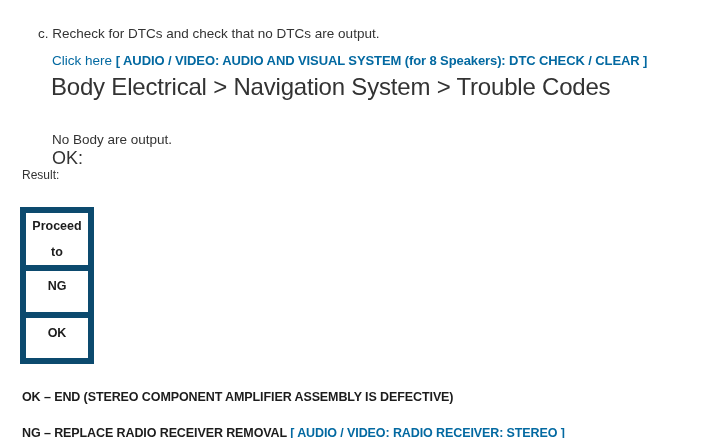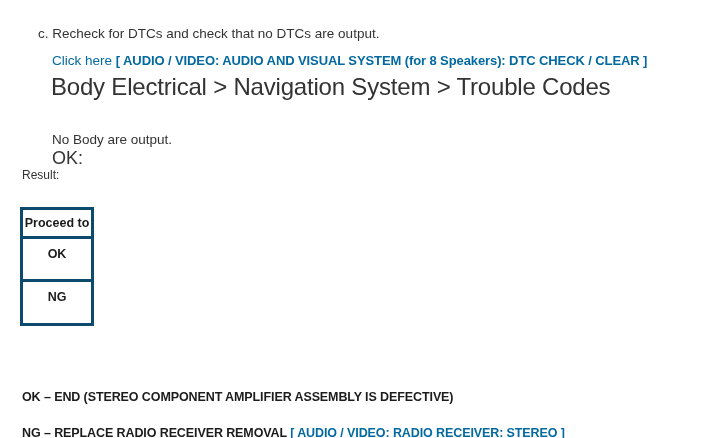--- a/index.html
+++ b/index.html
@@ -82,21 +82,21 @@
   
   #result-table {
     position: absolute;
     left: 20px;
     top: 207px;
     width: 74px;
     border-collapse: collapse;
     table-layout: fixed;
   }
   #result-table td {
-    border: 3px solid #0c4a6e;
+    border: 6px solid #0c4a6e;
     font-size: 12.5px;
     font-weight: bold;
     color: #1c1c1c;
     text-align: center;
     padding: 0;
     vertical-align: top;
   }
   td.th-cell {
     height: 26px;
     line-height: 26px;
@@ -141,24 +141,24 @@
 <div class="abs" id="ok-desc">No Body are output.</div>
 
 <div class="abs" id="result-label">Result:</div>
 
 <table id="result-table">
   <tbody>
     <tr>
       <td class="th-cell">Proceed to</td>
     </tr>
     <tr>
-      <td class="ok-cell">OK</td>
+      <td class="ng-cell">NG</td>
     </tr>
     <tr>
-      <td class="ng-cell">NG</td>
+      <td class="ok-cell">OK</td>
     </tr>
   </tbody>
 </table>
 
 <div class="abs conclusion" id="conclusion-ok">OK – END (STEREO COMPONENT AMPLIFIER ASSEMBLY IS DEFECTIVE)</div>
 
 <div class="abs conclusion" id="conclusion-ng">
   <span>NG – REPLACE RADIO RECEIVER REMOVAL </span><span class="doc-link">[ AUDIO / VIDEO: RADIO RECEIVER: STEREO ]</span>
 </div>
 

